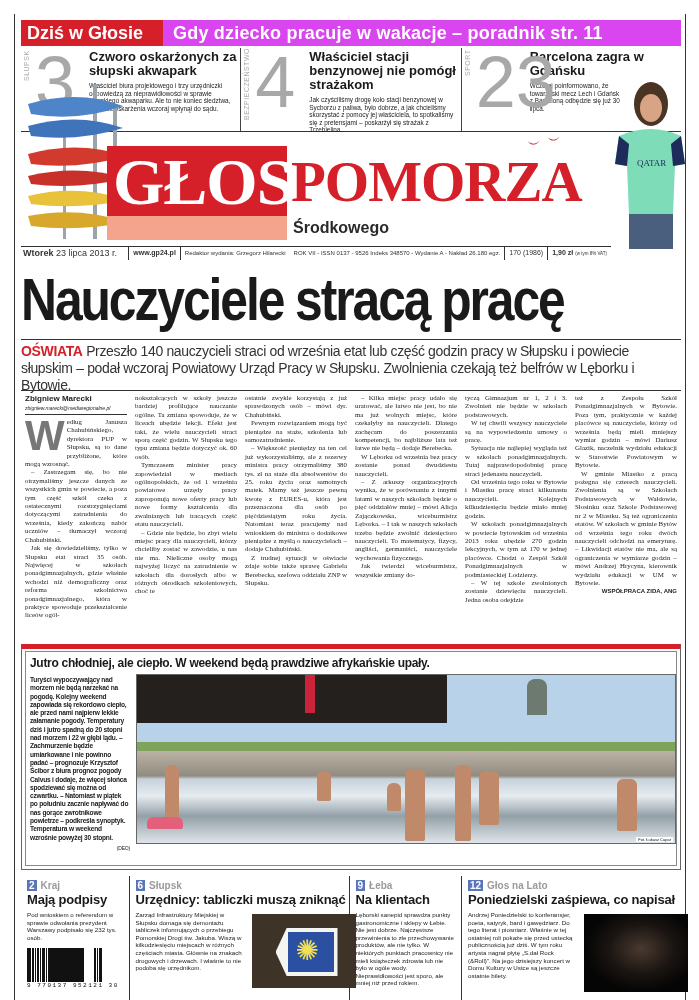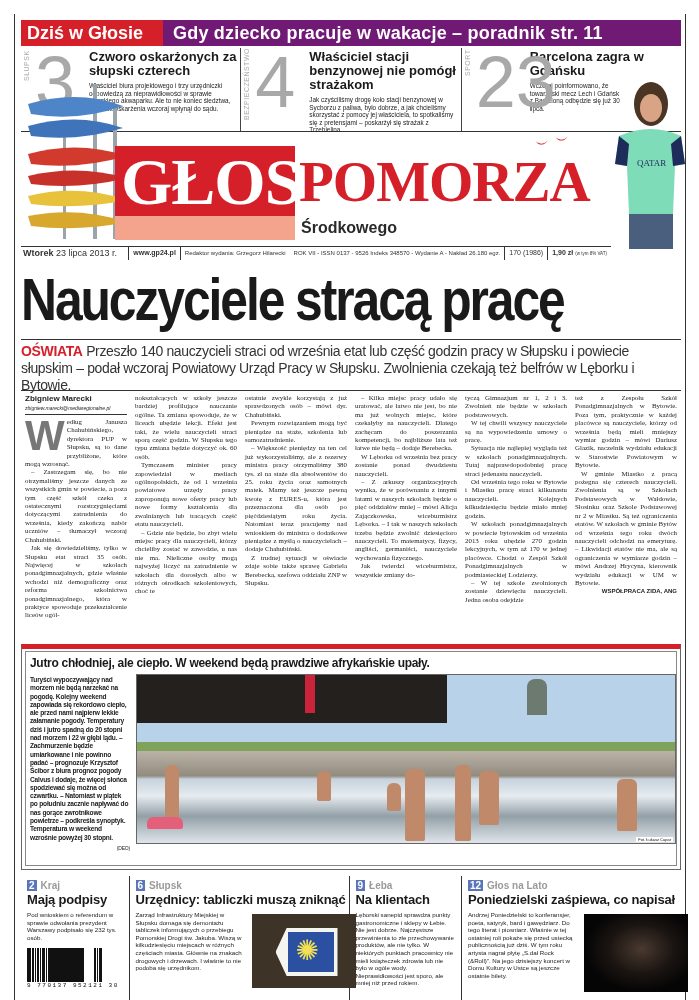--- a/index.html
+++ b/index.html
@@ -3,37 +3,37 @@
 <meta charset="utf-8">
 <style>
   * { box-sizing: border-box; margin: 0; padding: 0; }
   html, body { width: 699px; height: 1000px; background: #ffffff; overflow: hidden; }
   body { font-family: "Liberation Sans", sans-serif; color: #1a1a1a; position: relative; }
   .page { position: absolute; left: 14px; top: 14px; width: 672px; height: 986px; border-left: 1px solid #333; border-right: 1px solid #333; }
 
   
   .teaser-bar { position: absolute; left: 6px; top: 6px; width: 660px; height: 26px; display: flex; }
   .teaser-label { background: #d5202a; color: #fff; font-weight: bold; font-size: 18px; line-height: 26px; padding: 0 6px; width: 142px; white-space: nowrap; }
-  .teaser-promo { background: #701a75; color: #fff; font-weight: bold; font-size: 18px; line-height: 26px; padding-left: 10px; flex: 1; white-space: nowrap; letter-spacing: 0.2px; }
+  .teaser-promo { background: #d946ef; color: #fff; font-weight: bold; font-size: 18px; line-height: 26px; padding-left: 10px; flex: 1; white-space: nowrap; letter-spacing: 0.2px; }
 
   .teasers { position: absolute; left: 6px; top: 34px; width: 660px; height: 84px; display: flex; border-bottom: 1px solid #333; }
   .teaser { position: relative; flex: 1; padding-left: 68px; padding-top: 2px; border-right: 1px solid #444; }
   .teaser:last-child { border-right: none; }
   .teaser .vert { position: absolute; left: 2px; top: 2px; writing-mode: vertical-rl; transform: rotate(180deg); font-size: 7px; color: #aaa; letter-spacing: 0.5px; height: 70px; text-align: right; }
   .teaser .num { position: absolute; left: 14px; top: -6px; font-size: 72px; font-weight: normal; color: #a8a8a8; font-family: "Liberation Sans", sans-serif; line-height: 80px; }
   .teaser h3 { font-size: 13px; line-height: 14px; font-weight: bold; color: #1a1a1a; }
   .teaser p { font-size: 6.4px; line-height: 7.6px; margin-top: 4px; color: #222; padding-right: 6px; }
   .teaser.t3 p { padding-right: 60px; }
 
   
   .slide-art { position: absolute; left: 8px; top: 70px; width: 110px; height: 155px; }
   .player-art { position: absolute; left: 596px; top: 60px; width: 76px; height: 175px; }
 
   
-  .masthead { position: absolute; left: 100px; top: 122px; width: 490px; height: 108px; }
+  .masthead { position: absolute; left: 92px; top: 122px; width: 490px; height: 108px; }
   .mh-box { position: absolute; left: 0; top: 10px; width: 180px; height: 70px; background: #d5202a; }
   .mh-glos { position: absolute; left: 6px; top: 10px; font-family: "Liberation Serif", serif; font-weight: bold; font-size: 66px; line-height: 72px; color: #fff; letter-spacing: -1px; }
   .mh-pom { position: absolute; left: 184px; top: 10px; font-family: "Liberation Serif", serif; font-weight: bold; font-size: 57px; line-height: 72px; color: #d5202a; letter-spacing: -1px; }
   .mh-sub-box { position: absolute; left: 0; top: 80px; width: 180px; height: 24px; background: #f4a48c; }
   .mh-sub1 { position: absolute; left: 6px; top: 81px; font-size: 16px; font-weight: bold; color: #2a2a2a; line-height: 22px; }
   .mh-sub2 { position: absolute; left: 186px; top: 81px; font-size: 16px; font-weight: bold; color: #2a2a2a; line-height: 22px; }
   .gull { position: absolute; top: 0; font-size: 14px; color: #d5202a; }
 
   
   .info-strip { position: absolute; left: 6px; top: 232px; width: 590px; height: 14px; border-top: 1.5px solid #333; display: flex; font-size: 7px; line-height: 12px; color: #333; }
@@ -103,21 +103,21 @@
 
   <div class="teaser-bar">
     <div class="teaser-label">Dziś w Głosie</div>
     <div class="teaser-promo">Gdy dziecko pracuje w wakacje – poradnik str. 11</div>
   </div>
 
   <div class="teasers">
     <div class="teaser t1">
       <span class="vert">SŁUPSK</span>
       <span class="num">3</span>
-      <h3>Czworo oskarżonych za słupski czterech</h3>
+      <h3>Czworo oskarżonych za słupski akwapark</h3>
       <p>Właściciel biura projektowego i trzy urzędniczki odpowiedzą za nieprawidłowości w sprawie słupskiego akwaparku. Ale to nie koniec śledztwa, choć akt oskarżenia wczoraj wpłynął do sądu.</p>
     </div>
     <div class="teaser t2">
       <span class="vert">BEZPIECZEŃSTWO</span>
       <span class="num">4</span>
       <h3>Właściciel stacji benzynowej nie pomógł strażakom</h3>
       <p>Jak czyściliśmy drogę koło stacji benzynowej w Sycborzu z paliwa, było dobrze, a jak chcieliśmy skorzystać z pomocy jej właściciela, to spotkaliśmy się z pretensjami – poskarżył się strażak z Trzebielina.</p>
     </div>
     <div class="teaser t3">
       <span class="vert">SPORT</span>

